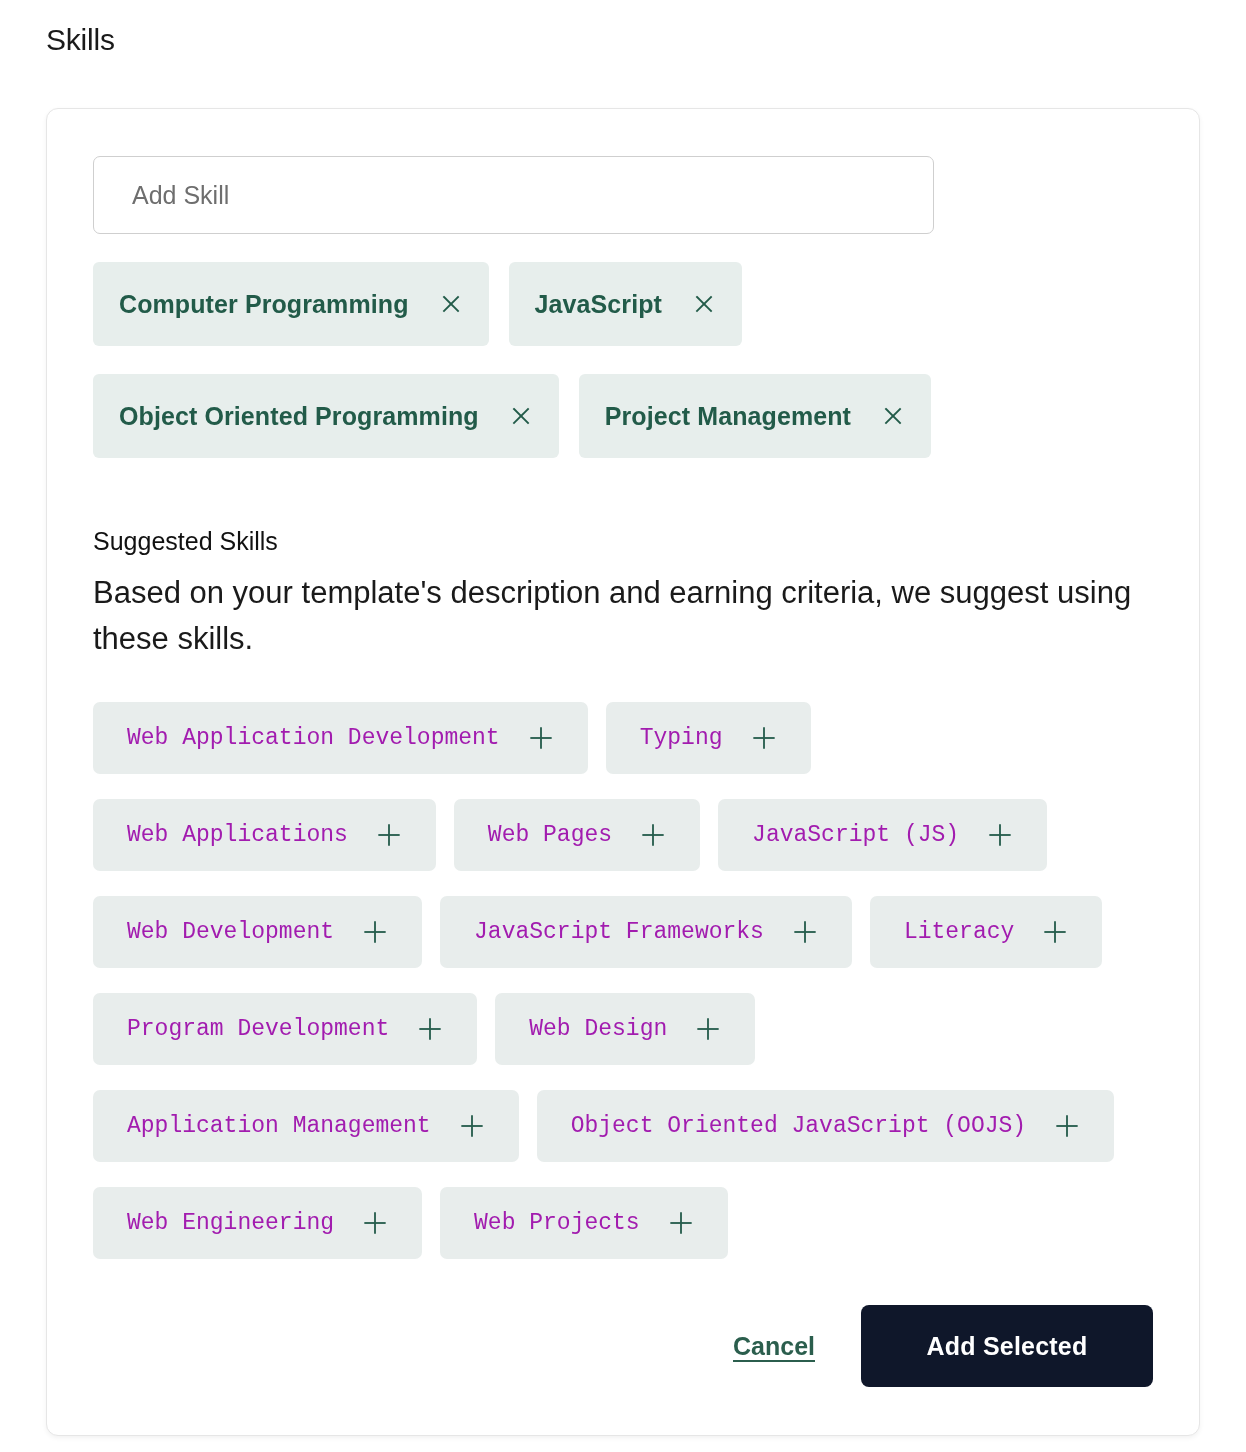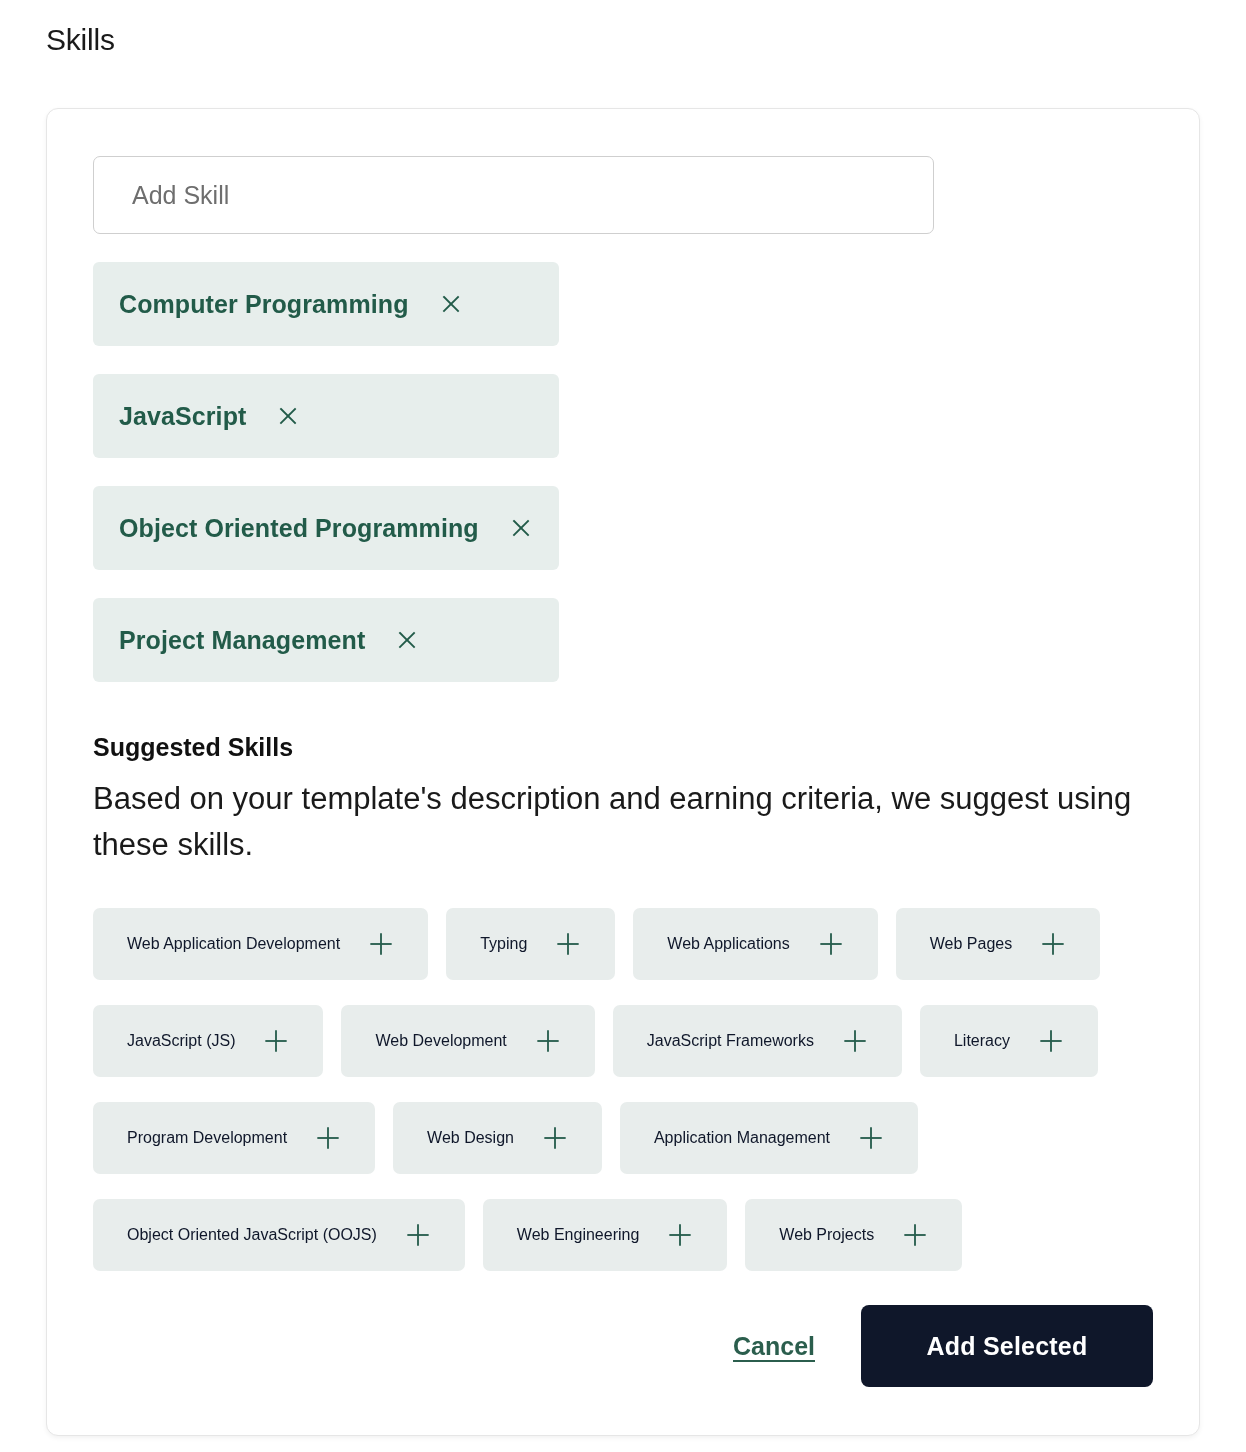--- a/index.html
+++ b/index.html
@@ -70,25 +70,24 @@
   }
   .skill-input::placeholder {
     color: #6e6e6e;
     opacity: 1;
   }
 
   
   .selected-chips {
     display: flex;
     flex-wrap: wrap;
-    gap: 28px 32px;
+    gap: 28px 20px;
     margin-top: 28px;
     width: 1063px;
     align-content: flex-start;
-    flex-direction: column;
   }
   .chip-selected {
     display: inline-flex;
     align-items: center;
     gap: 30px;
     background: #e7eeec;
     border: none;
     border-radius: 6px;
     padding: 0 26px;
     height: 84px;
@@ -105,23 +104,23 @@
   .icon-x {
     display: inline-block;
     width: 24px;
     height: 24px;
     flex: 0 0 auto;
   }
   .icon-x svg { display: block; }
 
   
   .suggested-head {
-    margin-top: 48px;
-    font-size: 25px;
-    font-weight: bold;
+    margin-top: 66px;
+    font-size: 25px;
+    font-weight: normal;
     color: #111111;
     line-height: 34px;
   }
   .suggested-desc {
     margin-top: 12px;
     width: 1040px;
     font-size: 31px;
     font-weight: normal;
     color: #1a1a1a;
     line-height: 46px;
@@ -141,24 +140,25 @@
     gap: 28px;
     background: #e8edec;
     border: none;
     border-radius: 7px;
     padding: 0 34px;
     height: 72px;
     cursor: pointer;
     font-family: "Liberation Sans", sans-serif;
   }
   .chip-suggested .chip-label {
-    font-size: 16px;
+    font-size: 23px;
     font-weight: normal;
-    color: #0f172a;
+    color: #a21caf;
     white-space: nowrap;
+    font-family: Liberation Mono, monospace;
   }
   .icon-plus {
     display: inline-block;
     width: 26px;
     height: 26px;
     flex: 0 0 auto;
   }
   .icon-plus svg { display: block; }
 
   

